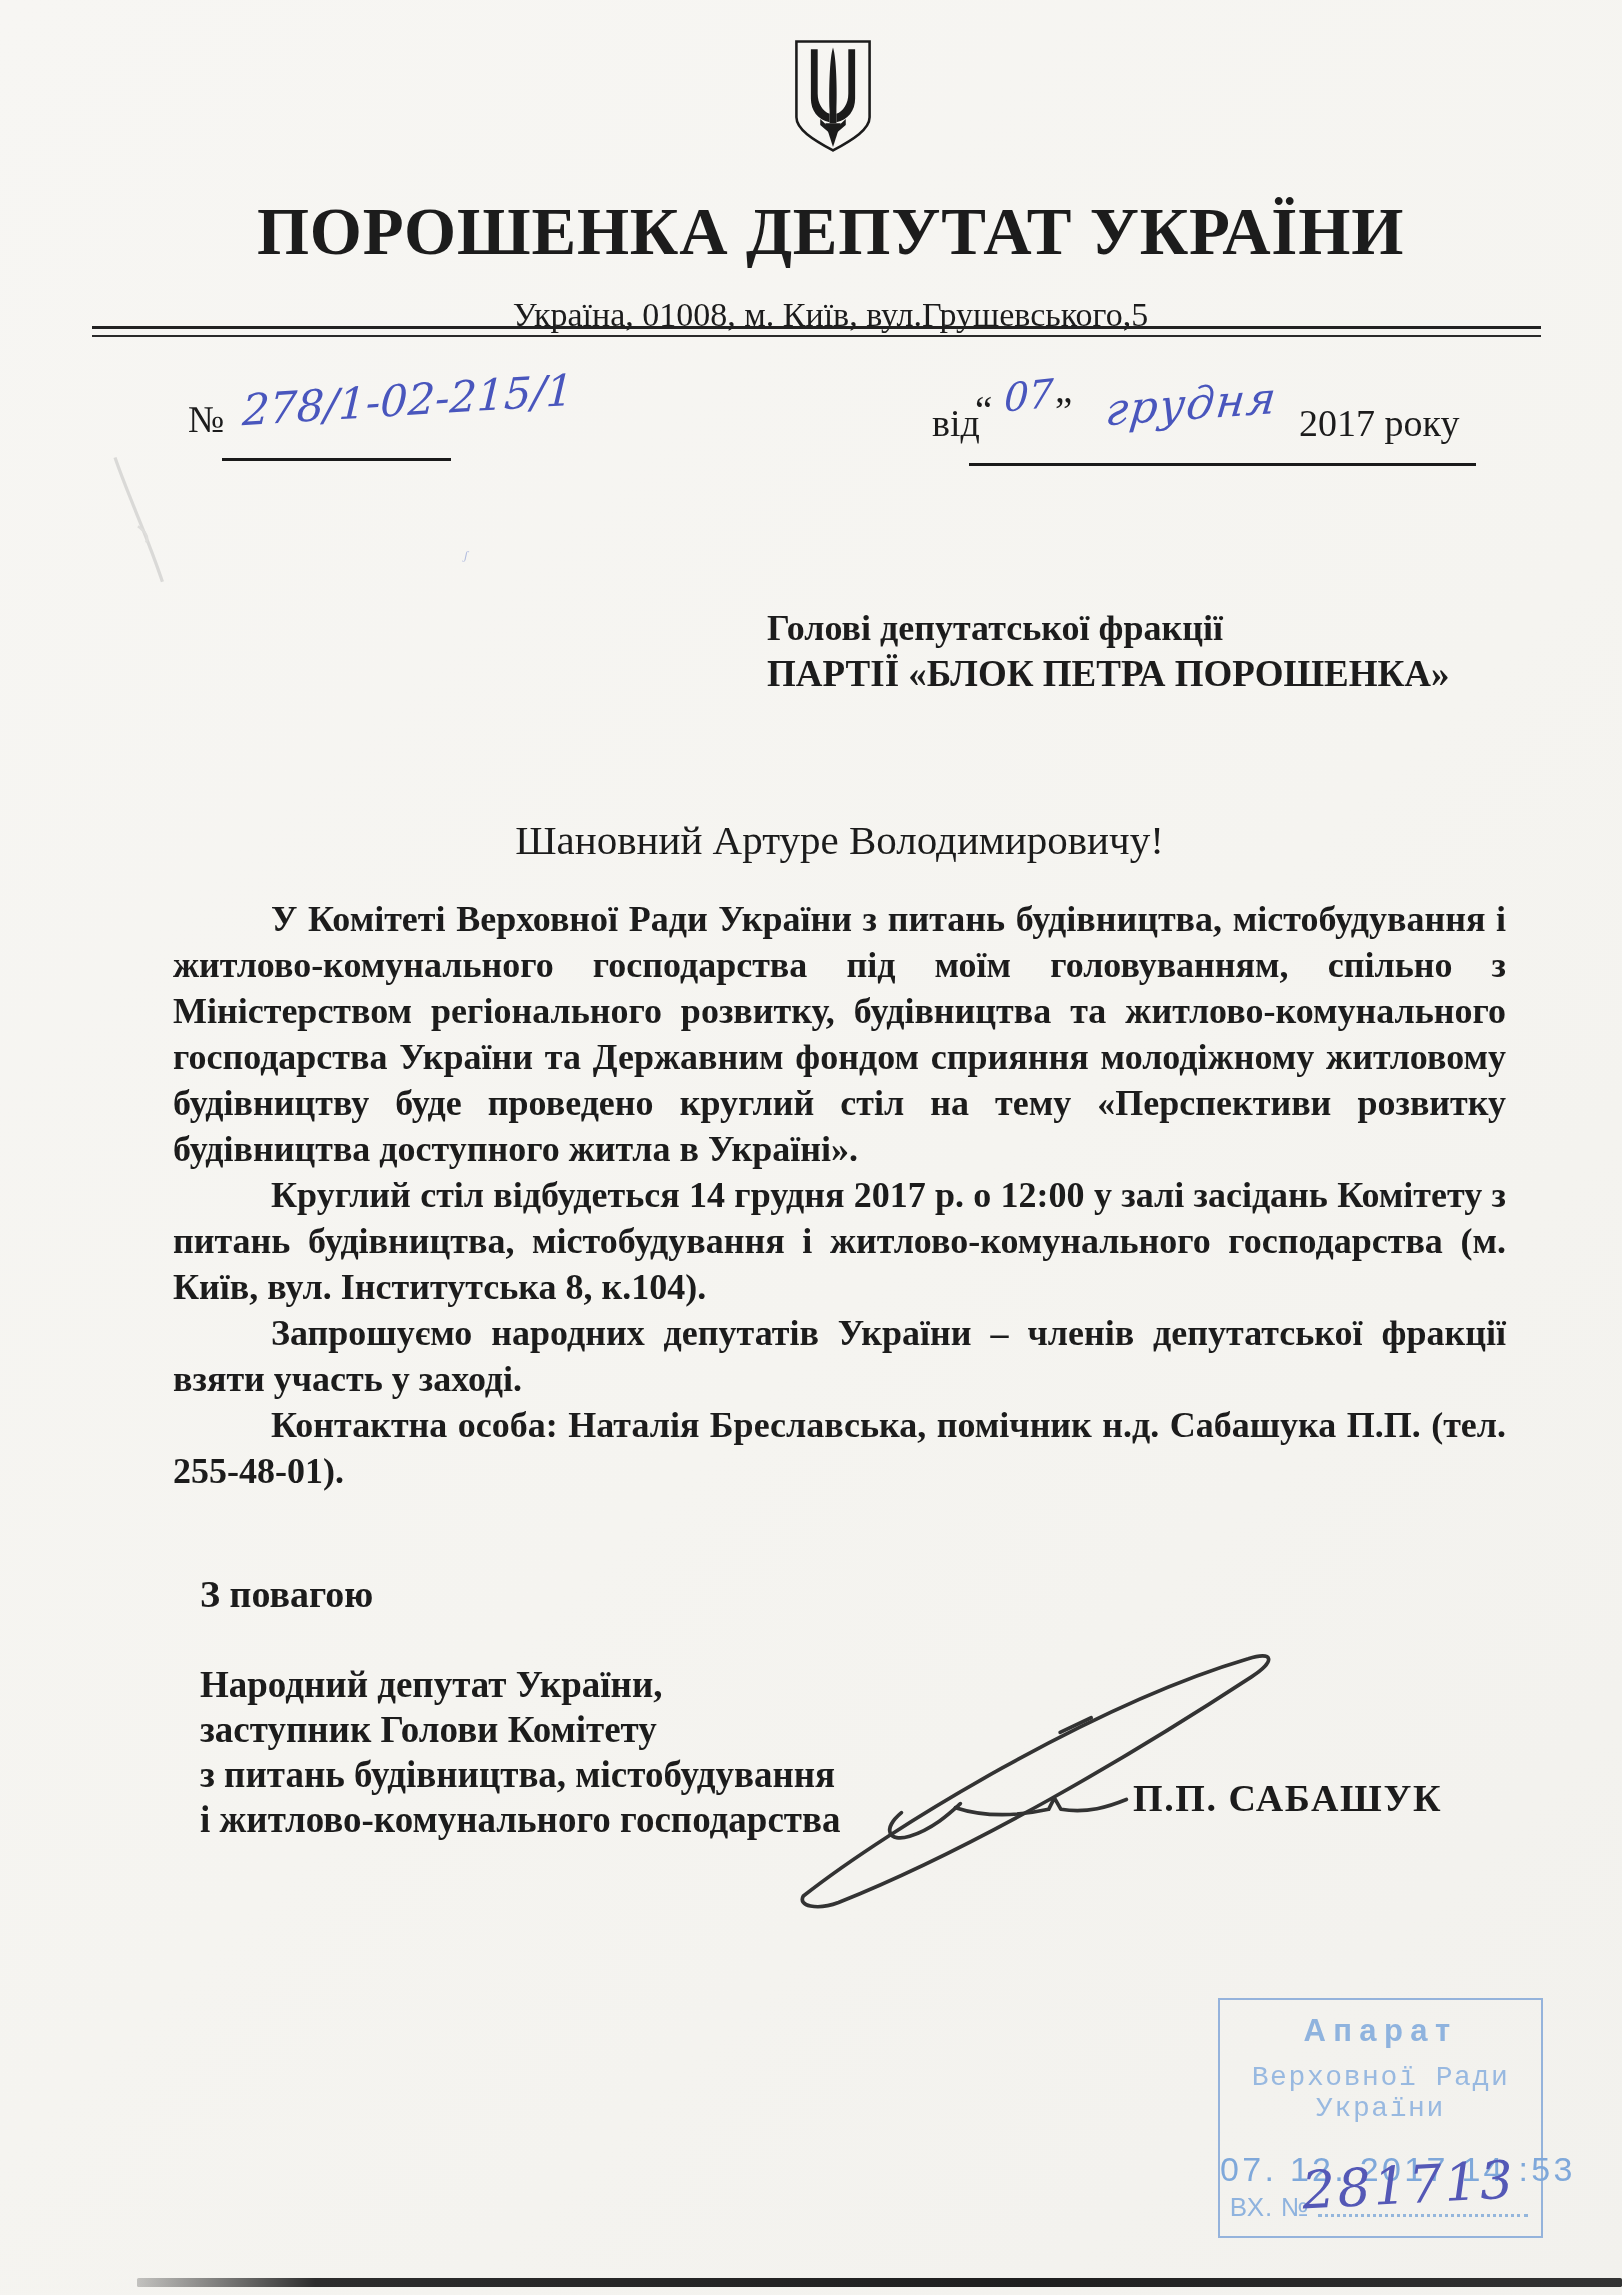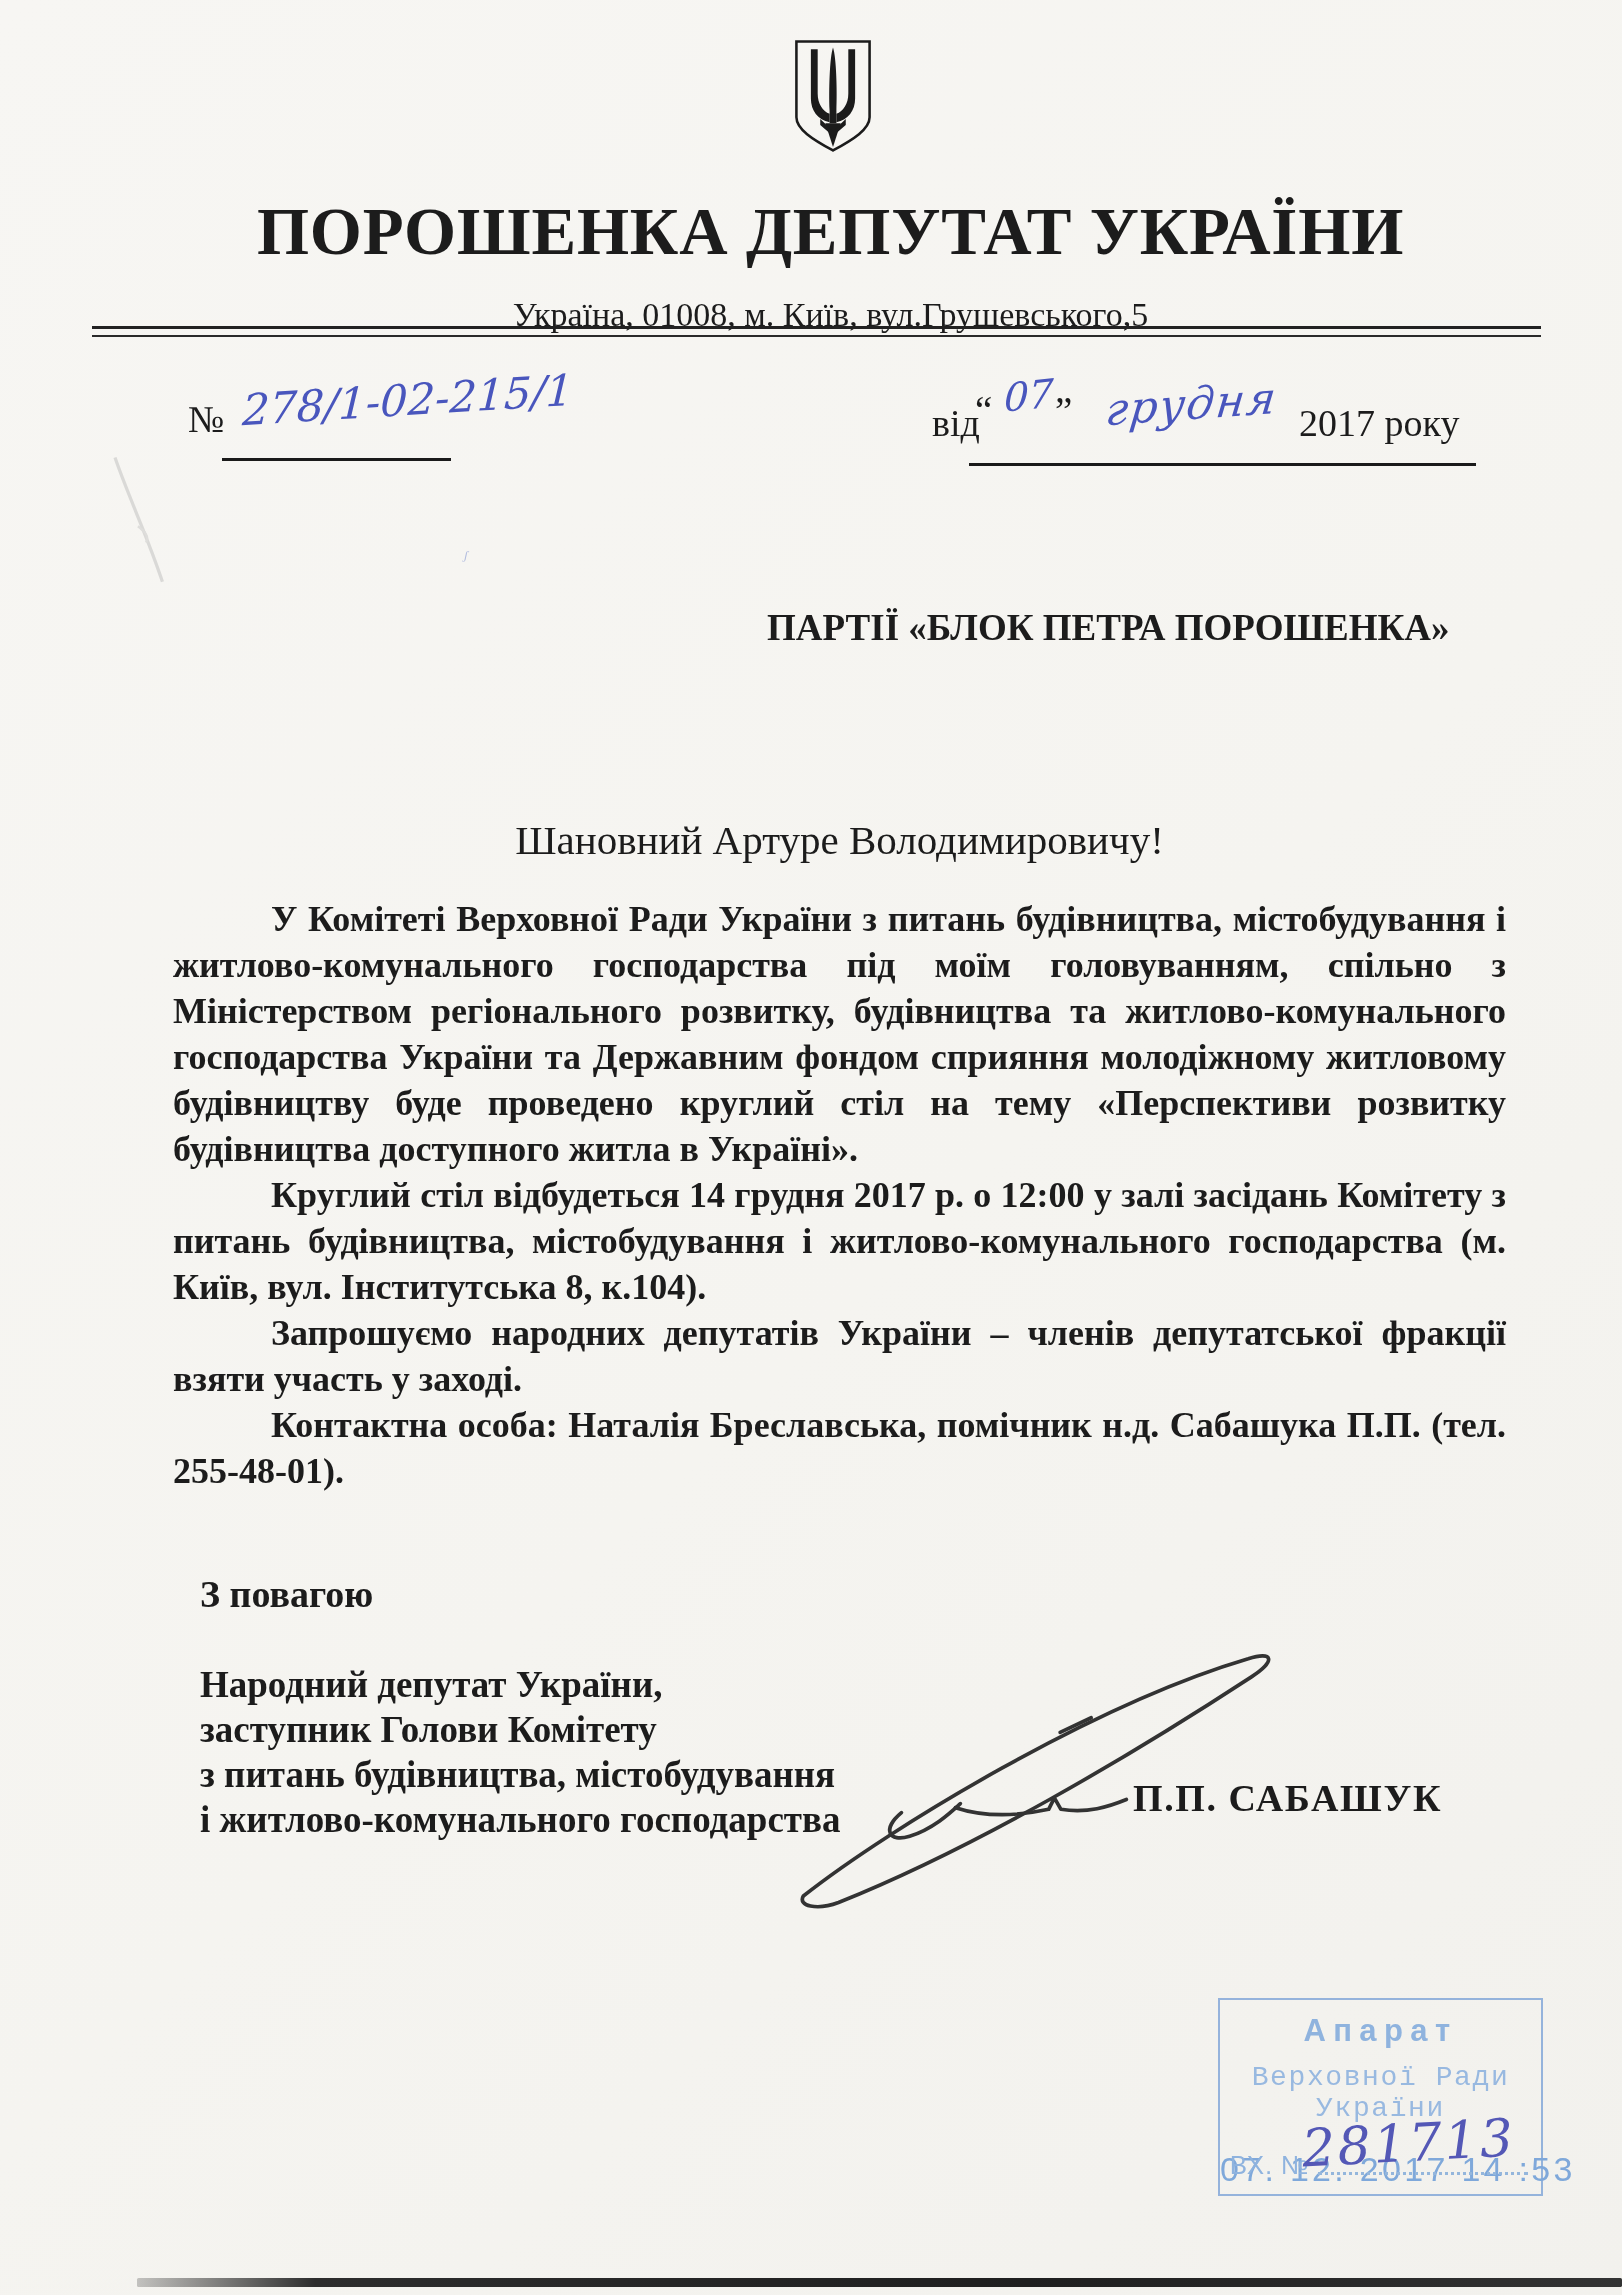--- a/index.html
+++ b/index.html
@@ -42,21 +42,21 @@
   
   .body-text{left:173px; top:896px; width:1333px; font-size:36px; line-height:46px;
     text-align:justify;}
   .body-text p{margin:0; text-indent:98px;font-weight:bold;}
   
   .regards{left:200px; top:1572px; font-size:38px; font-weight:700;}
   .roles{left:200px; top:1662px; font-size:37px; font-weight:700; line-height:45px;}
   .signer{left:1133px; top:1776px; font-size:38px; font-weight:700; letter-spacing:1.6px; white-space:nowrap;}
   .signature{left:769px; top:1626px; width:507px; height:311px;}
   
-  .stamp{left:1218px; top:1998px; width:325px; height:198px; box-sizing:border-box;
+  .stamp{left:1218px; top:1998px; width:325px; height:240px; box-sizing:border-box;
     border:2.5px solid rgba(126,163,215,.85); opacity:.95; filter:blur(0.2px);
     font-family:"Liberation Sans", sans-serif; text-align:center;}
   .stamp-l1{margin-top:13px; font-size:31px; font-weight:700; letter-spacing:7.4px; color:#8ab0de;}
   .stamp-l2{margin-top:13px; font-size:28px; letter-spacing:1.6px; color:#94b6e0;font-family:Liberation Mono, monospace;}
   .stamp-dt{margin-top:26px; font-size:34px; letter-spacing:3.3px; color:#79a5d9; white-space:nowrap;}
   .stamp-bottom{position:absolute; left:9.8px; right:9.8px; bottom:13px; display:flex; align-items:flex-end;}
   .stamp-entry-label{font-size:26px; color:#8ab0de; letter-spacing:0.8px;}
   .stamp-leader{flex:1; margin:0 3.3px 6.5px 8.2px; border-bottom:3.3px dotted #8fb3dc; height:0;}
   .stamp-number{position:absolute; left:82px; bottom:21px; font-size:52px; color:#4c50b4;
     font-style:italic; font-family:"DejaVu Serif", serif; transform:rotate(-3deg); letter-spacing:2.5px;}
@@ -96,20 +96,21 @@
   <div class="abs ref-line"></div>
   <div class="abs ref-year">2017  року</div>
 
   <svg class="abs pencil-mark" viewBox="0 0 90 170">
     <path d="M12,8 C28,55 52,105 70,160" fill="none" stroke="#9a9a9a" stroke-width="4"></path>
     <path d="M40,92 C48,98 54,104 50,112" fill="none" stroke="#a8a8a8" stroke-width="3"></path>
   </svg>
   <div class="abs blue-fleck">ᶴ</div>
 
   <div class="abs recipient">
+    <div class="r1">Голові депутатської фракції</div>
     <div class="r2">ПАРТІЇ «БЛОК ПЕТРА ПОРОШЕНКА»</div>
   </div>
 
   <div class="abs salutation">Шановний Артуре Володимировичу!</div>
 
   <div class="abs body-text">
     <p>У Комітеті Верховної Ради України з питань будівництва, містобудування і житлово-комунального господарства під моїм головуванням, спільно з Міністерством регіонального розвитку, будівництва та житлово-комунального господарства України та Державним фондом сприяння молодіжному житловому будівництву буде проведено круглий стіл на тему «Перспективи розвитку будівництва доступного житла в Україні».</p>
     <p>Круглий стіл відбудеться 14 грудня 2017 р. о 12:00 у залі засідань Комітету з питань будівництва, містобудування і житлово-комунального господарства (м. Київ, вул. Інститутська 8, к.104).</p>
     <p>Запрошуємо народних депутатів України – членів депутатської фракції взяти участь у заході.</p>
     <p>Контактна особа: Наталія Бреславська, помічник н.д. Сабашука П.П. (тел. 255-48-01).</p>

